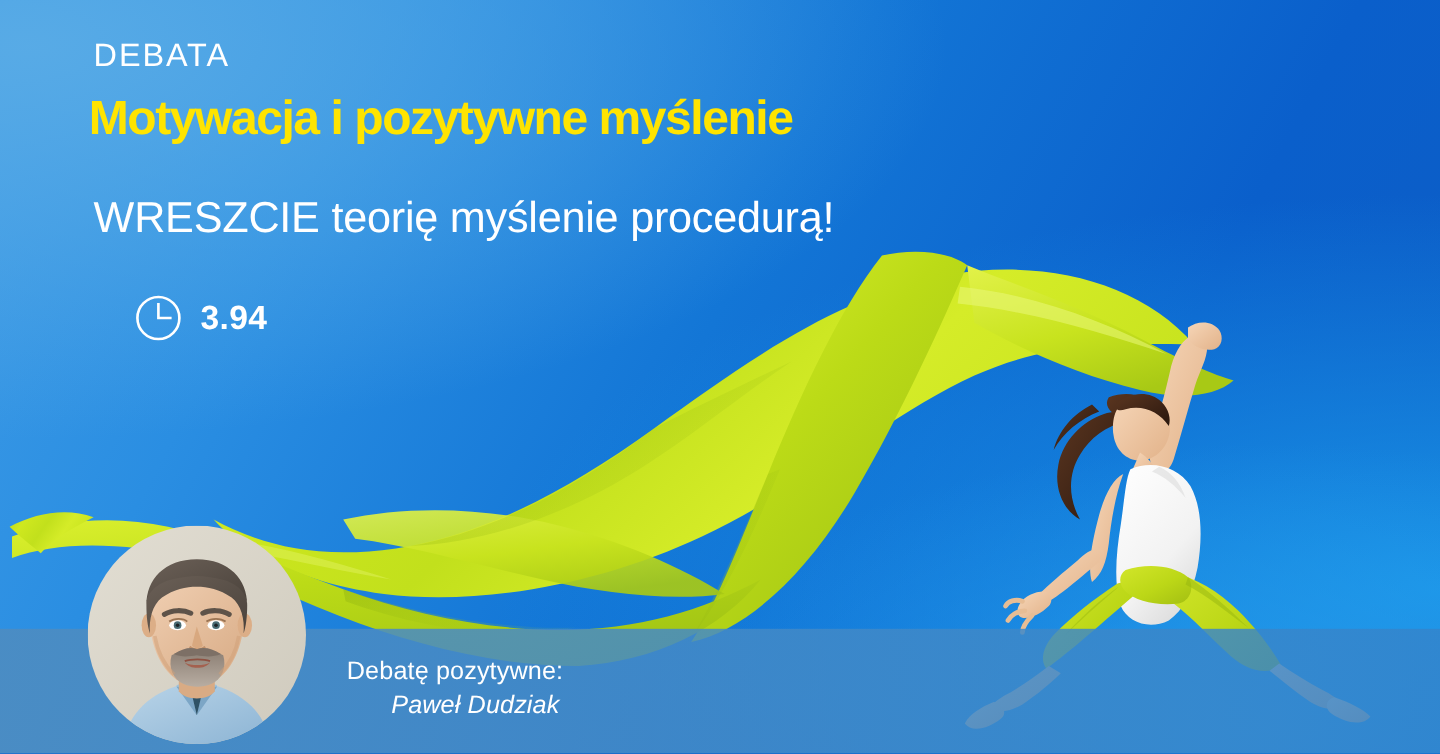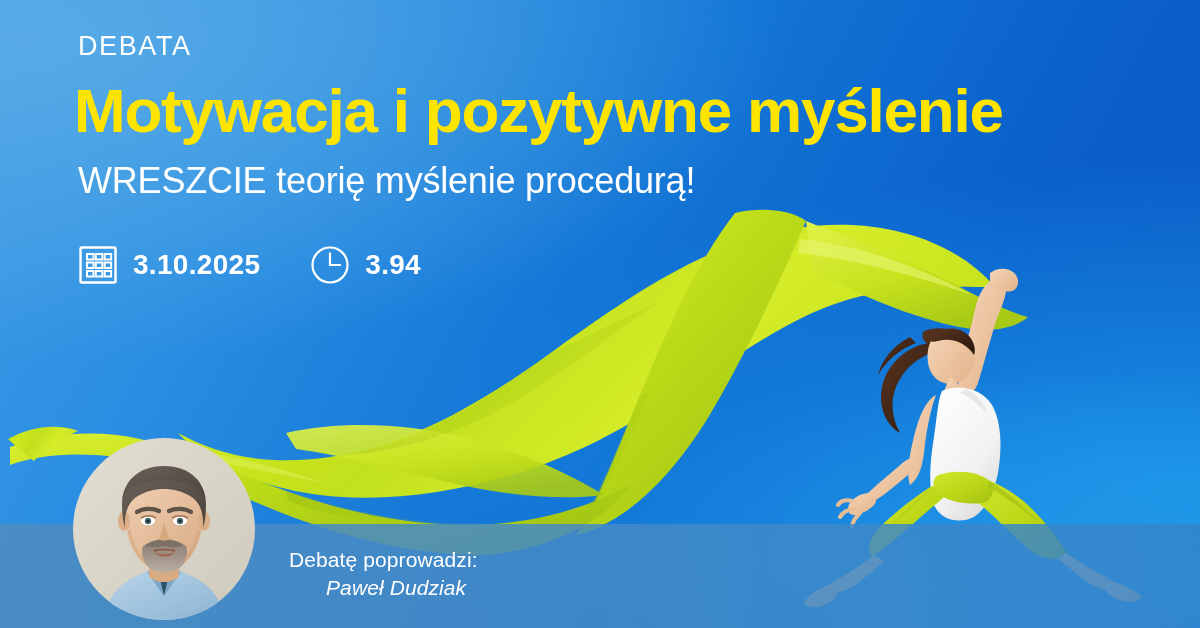--- a/index.html
+++ b/index.html
@@ -40,21 +40,21 @@
   .dancer svg { width:100%; height:100%; display:block; }
 
   
   .kicker {
     position:absolute; left:78px; top:33px;
     font-size:27px; font-weight:400; letter-spacing:1.6px;
     color:#ffffff; line-height:1;
   }
   .headline {
     position:absolute; left:74px; top:78px;
-    font-size:62px; font-weight:700; letter-spacing:-1.2px;
+    font-size:40px; font-weight:700; letter-spacing:-1.2px;
     color:#ffe400; line-height:1.05;
     white-space:nowrap;
   }
   .subhead {
     position:absolute; left:78px; top:160px;
     font-size:36px; font-weight:400; letter-spacing:-0.2px;
     color:#ffffff; line-height:1.15;
     white-space:nowrap;
   }
 
@@ -254,39 +254,20 @@
       <path d="M140,226 C126,238 110,252 96,266 C112,248 128,234 142,224 Z" fill="#96b510" opacity="0.45"></path>
     </svg>
   </div>
 
   <div class="kicker">DEBATA</div>
   <div class="headline">Motywacja i pozytywne myślenie</div>
   <div class="subhead">WRESZCIE teorię myślenie procedurą!</div>
 
   <div class="meta">
 
-    <div class="meta-group">
-      <span class="icon-box">
-        <svg viewBox="0 0 44 44" aria-hidden="true">
-          <rect x="4.5" y="4.5" width="35" height="35" rx="1.5" fill="none" stroke="#ffffff" stroke-width="2.4"></rect>
-          <g fill="none" stroke="#ffffff" stroke-width="2">
-            <rect x="11" y="11" width="6.5" height="5.5"></rect>
-            <rect x="19.8" y="11" width="6.5" height="5.5"></rect>
-            <rect x="28.6" y="11" width="6.5" height="5.5"></rect>
-            <rect x="11" y="19.5" width="6.5" height="5.5"></rect>
-            <rect x="19.8" y="19.5" width="6.5" height="5.5"></rect>
-            <rect x="28.6" y="19.5" width="6.5" height="5.5"></rect>
-            <rect x="11" y="28" width="6.5" height="5.5"></rect>
-            <rect x="19.8" y="28" width="6.5" height="5.5"></rect>
-            <rect x="28.6" y="28" width="6.5" height="5.5"></rect>
-          </g>
-        </svg>
-      </span>
-      <span class="meta-text">3.10.2025</span>
-    </div>
 
     <span class="meta-gap"></span>
 
     <div class="meta-group">
       <span class="icon-box">
         <svg viewBox="0 0 44 44" aria-hidden="true">
           <circle cx="22" cy="22" r="17.5" fill="none" stroke="#ffffff" stroke-width="2.2"></circle>
           <path d="M22 9.5 L22 22 L33 22" fill="none" stroke="#ffffff" stroke-width="2.2" stroke-linecap="butt"></path>
         </svg>
       </span>
@@ -374,17 +355,17 @@
 
       <path d="M72,107 C80,102 86,101 91,103 C97,101 103,102 111,107
                C104,110 97,109 91,108 C85,109 78,110 72,107 Z" fill="#7d7066"></path>
 
       <path d="M56,92 C58,104 64,116 72,124" stroke="#cfa078" stroke-width="3" fill="none" opacity="0.5"></path>
       <path d="M126,92 C124,104 118,116 110,124" stroke="#cfa078" stroke-width="3" fill="none" opacity="0.5"></path>
     </svg>
   </div>
 
   <div class="host">
-    <div class="host-label">Debatę poprowadzi:</div>
+    <div class="host-label">Debatę pozytywne:</div>
     <div class="host-name">Paweł Dudziak</div>
   </div>
 
 </div>
 
 </body></html>

